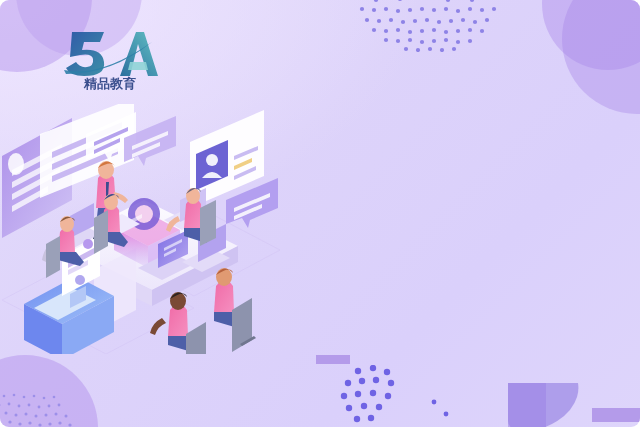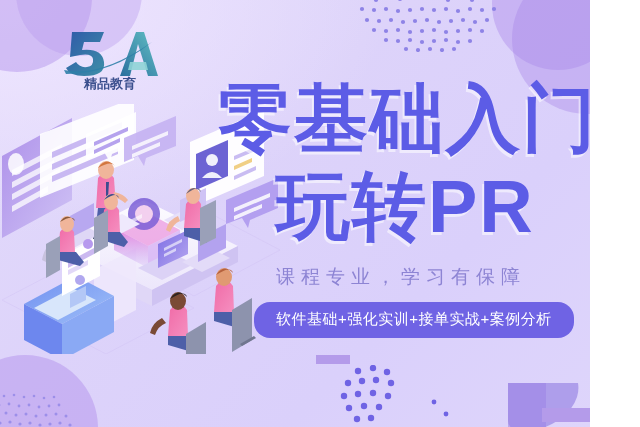--- a/index.html
+++ b/index.html
@@ -1,24 +1,25 @@
 <!DOCTYPE html>
 <html><head>
 <meta charset="utf-8">
 <style>
   html,body{margin:0;padding:0;background:#fff;}
   body{font-family:"Liberation Sans","DejaVu Sans",sans-serif;}
 
   #banner{
     position:relative;
-    width:590px;height:427px;
+    width:640px;height:427px;
     overflow:hidden;
     background:
       radial-gradient(120% 100% at 0% 0%, #efe6ff 0%, rgba(239,230,255,0) 55%),
       linear-gradient(135deg,#e4dcfb 0%, #ddd3fa 40%, #dad0fb 70%, #ded5fb 100%);
+    border-radius: 9px;
   }
 
   
   .blob{position:absolute;border-radius:50%;pointer-events:none;}
   .blob-tl-1{left:-58px;top:-78px;width:150px;height:150px;
     background:rgba(171,136,233,.42);}
   .blob-tl-2{left:16px;top:-70px;width:126px;height:126px;
     background:rgba(186,156,238,.40);}
   .blob-tr-1{right:-34px;top:-62px;width:132px;height:132px;
     background:rgba(175,142,235,.45);}
@@ -449,22 +450,14 @@
       <path d="M12 8 L44 8 L40 18 L24 18 L22 26 Q42 24 44 38 Q46 52 24 52 Q10 52 6 44 L16 38 Q20 44 27 43 Q34 42 33 35 Q32 29 20 31 L10 33 Z" fill="url(#gLogoA)"></path>
 
       <path d="M60 52 L76 8 L84 8 L98 52 L88 52 L78 20 L70 52 Z" fill="url(#gLogoB)"></path>
       <path d="M70 38 L86 38 L88 46 L68 46 Z" fill="#8fd4d6" opacity=".9"></path>
 
       <path d="M4 46 Q40 54 92 18 Q52 50 6 50 Z" fill="#2f7fa8" opacity=".9"></path>
       <text x="50" y="64" text-anchor="middle" font-size="13" font-weight="bold" font-family="'Liberation Sans',sans-serif" fill="#3b4f8e">精品教育</text>
     </svg>
   </div>
 
-  <div id="copy">
-    <div id="title-1" class="title-line">零基础入门</div>
-    <div id="title-2" class="title-line">玩转PR</div>
-    <div id="subtitle">课程专业，学习有保障</div>
-    <div>
-      <span id="feature-pill">软件基础+强化实训+接单实战+案例分析</span>
-    </div>
-  </div>
 
 </div>
 
 </body></html>

